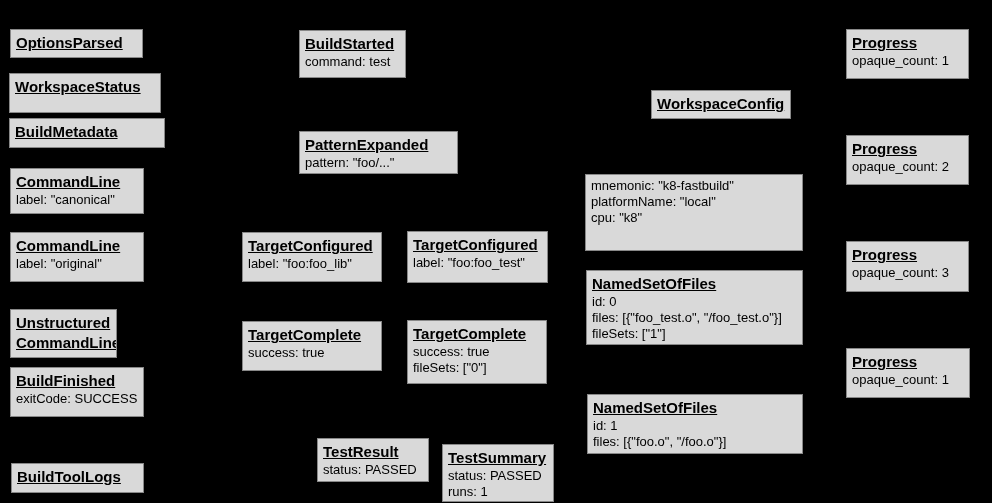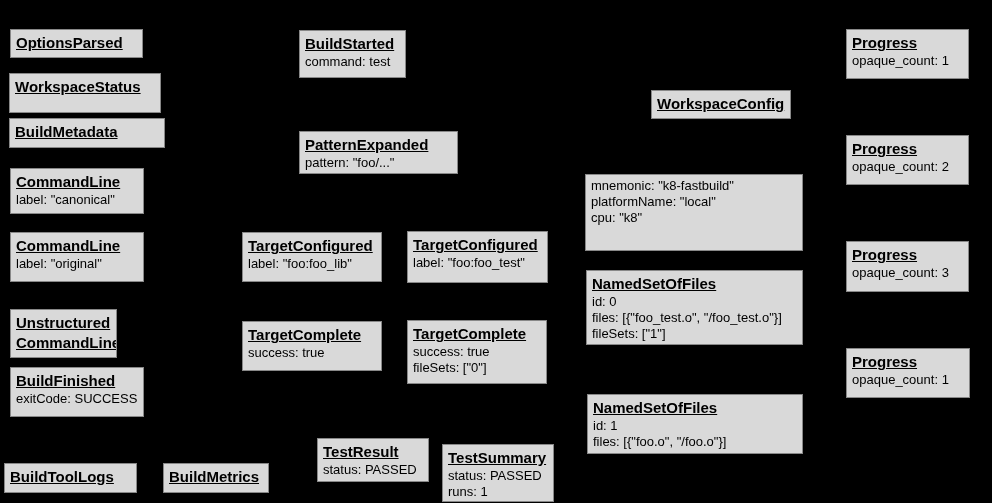--- a/index.html
+++ b/index.html
@@ -67,27 +67,24 @@
 
   <div class="node" style="left:10px;top:293px;width:107px;height:49px">
     <div class="title">Unstructured CommandLine</div>
   </div>
 
   <div class="node" style="left:10px;top:351px;width:134px;height:50px">
     <div class="title">BuildFinished</div>
     <div class="field">exitCode: SUCCESS</div>
   </div>
 
-  <div class="node" style="left:4px;top:447px;width:133px;height:30px">
+  <div class="node" style="left:11px;top:447px;width:133px;height:30px">
     <div class="title">BuildToolLogs</div>
   </div>
 
-  <div class="node" style="left:163px;top:447px;width:106px;height:30px">
-    <div class="title">BuildMetrics</div>
-  </div>
 
   <div class="node" style="left:299px;top:14px;width:107px;height:48px">
     <div class="title">BuildStarted</div>
     <div class="field">command: test</div>
   </div>
 
   <div class="node" style="left:299px;top:115px;width:159px;height:43px">
     <div class="title">PatternExpanded</div>
     <div class="field">pattern: "foo/..."</div>
   </div>

